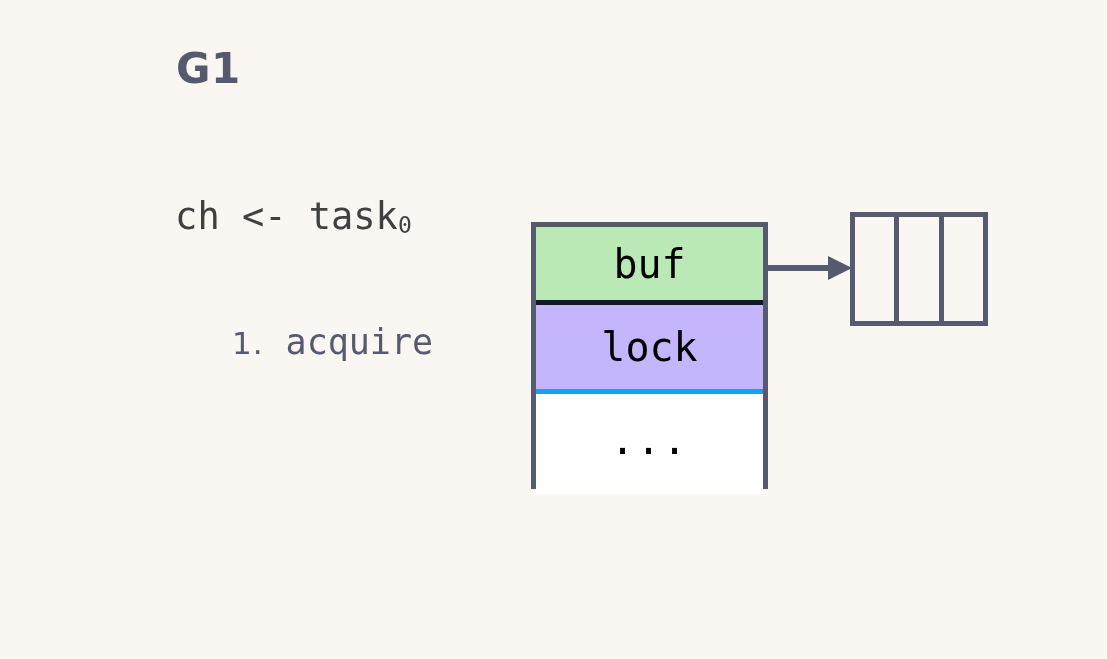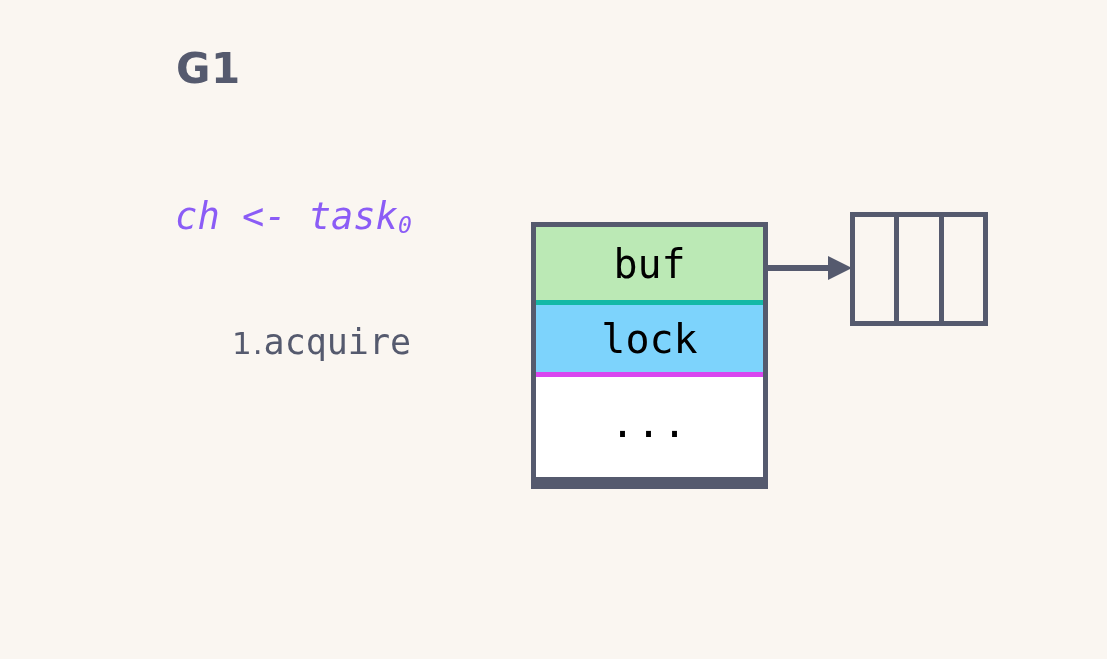--- a/index.html
+++ b/index.html
@@ -31,23 +31,22 @@
     color: #555a6e;
     letter-spacing: 0.5px;
     white-space: nowrap;
   }
   .code-line {
     position: absolute;
     left: 86px;
     top: 152px;
     font-family: "DejaVu Sans Mono", monospace;
     font-size: 37px;
-    color: #8b5cf6;
+    color: #404040;
     white-space: pre;
-    font-style: italic;
   }
   .code-line .sub {
     font-size: 23px;
     vertical-align: -0.18em;
     letter-spacing: 0;
   }
 
   .step-line {
     position: absolute;
     left: 232px;
@@ -59,20 +58,21 @@
     align-items: baseline;
   }
   .step-num {
     font-family: "DejaVu Sans", sans-serif;
     font-size: 31px;
     letter-spacing: 1px;
   }
   .step-text {
     font-family: "DejaVu Sans Mono", monospace;
     font-size: 35px;
+    margin-left: 22px;
   }
 
   
   .struct-box {
     position: absolute;
     left: 531px;
     top: 222px;
     width: 237px;
     height: 267px;
     box-sizing: border-box;
@@ -85,22 +85,22 @@
     flex: 0 0 auto;
     box-sizing: border-box;
     display: flex;
     align-items: center;
     justify-content: center;
     font-family: "DejaVu Sans Mono", monospace;
     font-size: 40px;
     color: #000000;
     background: #ffffff;
   }
-  .struct-cell.buf  { height: 78px; background: #bbe9b5; border-bottom: 5px solid #14b8a6; }
-  .struct-cell.lock { height: 72px; background: #7dd3fc; border-bottom: 5px solid #d946ef; }
+  .struct-cell.buf  { height: 78px; background: #bbe9b5; border-bottom: 5px solid #0f172a; }
+  .struct-cell.lock { height: 89px; background: #c4b5fd; border-bottom: 5px solid #0ea5e9; }
   .struct-cell.rest { height: 100px; background: #ffffff; }
   .struct-cell.rest .dots {
     letter-spacing: 2px;
     line-height: 0.6;
     position: relative;
     top: -4px;
   }
 
   
   .arrow {

